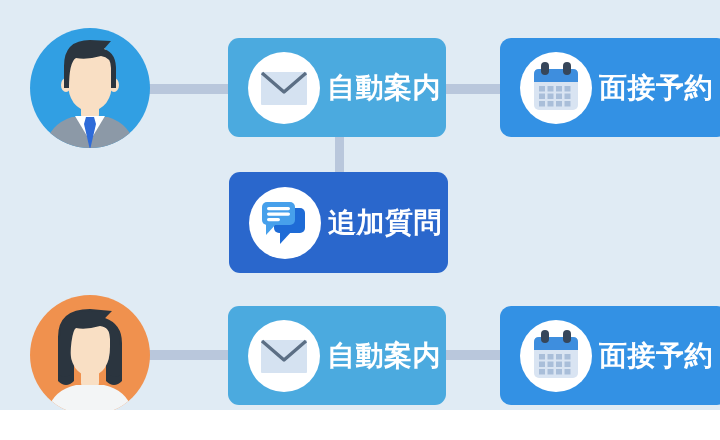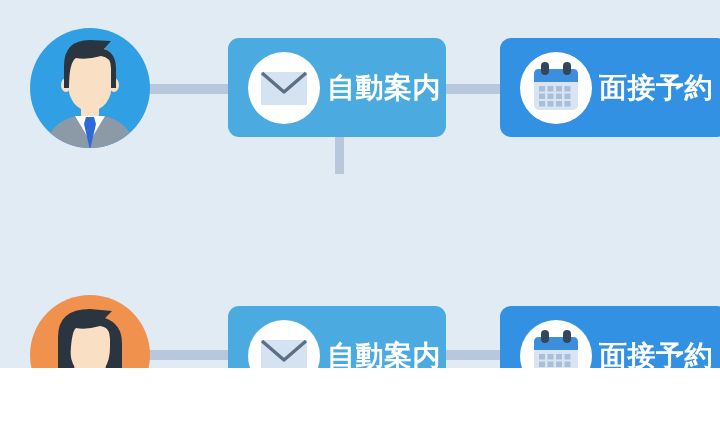--- a/index.html
+++ b/index.html
@@ -23,21 +23,21 @@
     --suit:#8C99A7;
     --hair:#2B353F;
     --skin:#F9DFC4;
     --tie:#2E6BD9;
     --shirt:#FFFFFF;
     --blouse:#F3F5F6;
   }
   *{margin:0;padding:0;box-sizing:border-box;}
   html,body{font-family:"Liberation Sans",sans-serif;}
   .canvas{
-    position:relative;width:720px;height:368px;
+    position:relative;width:720px;height:410px;
     background:var(--background);overflow:hidden;
   }
   .connector{position:absolute;background:var(--connector);}
   .avatar{position:absolute;width:120px;height:120px;}
   .avatar svg{display:block;width:100%;height:100%;}
   .node{
     position:absolute;height:99px;border-radius:11px;
     display:flex;align-items:center;padding-left:20px;gap:7px;
   }
   .node.light{background:var(--box-light-blue);}
@@ -128,20 +128,36 @@
           <rect x="19" y="49" width="6" height="5.5"></rect>
             <rect x="27.5" y="49" width="6" height="5.5"></rect>
             <rect x="36" y="49" width="6" height="5.5"></rect>
             <rect x="44.5" y="49" width="6" height="5.5"></rect>
         </g>
       </svg>
     </span>
     <span class="node-label">面接予約</span>
   </div>
 
+  <div class="node dark" style="left:229px;top:172px;width:219px;">
+    <span class="icon-circle">
+      <svg viewBox="0 0 72 72">
+        <rect x="25" y="21" width="31" height="25" rx="5" fill="var(--chat-back)"></rect>
+        <path d="M31,44 L31,57 L43,44 Z" fill="var(--chat-back)"></path>
+        <rect x="13" y="15" width="33" height="23" rx="5" fill="var(--chat-front)"></rect>
+        <path d="M17,36 L17,48 L28,36 Z" fill="var(--chat-front)"></path>
+        <g fill="#FFFFFF">
+          <rect x="18" y="20" width="23" height="3.2" rx="1.6"></rect>
+          <rect x="18" y="25.5" width="23" height="3.2" rx="1.6"></rect>
+          <rect x="18" y="31" width="13" height="3.2" rx="1.6"></rect>
+        </g>
+      </svg>
+    </span>
+    <span class="node-label">追加質問</span>
+  </div>
 
   <div class="node light" style="left:228px;top:306px;width:218px;">
     <span class="icon-circle">
       <svg viewBox="0 0 72 72">
         <rect x="13" y="20" width="46" height="33" rx="1" fill="var(--envelope-body)"></rect>
         <path d="M14,21 L36,40 L58,21" fill="none" stroke="var(--envelope-flap)" stroke-width="3.4" stroke-linejoin="round"></path>
       </svg>
     </span>
     <span class="node-label">自動案内</span>
   </div>

